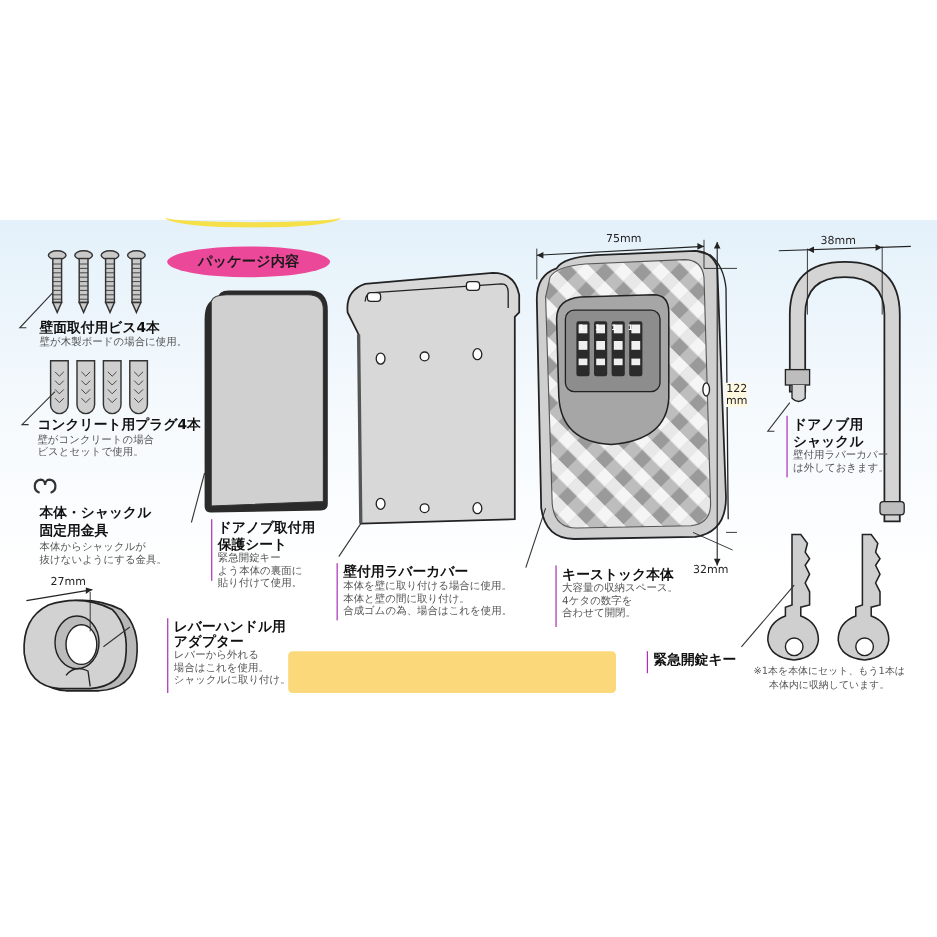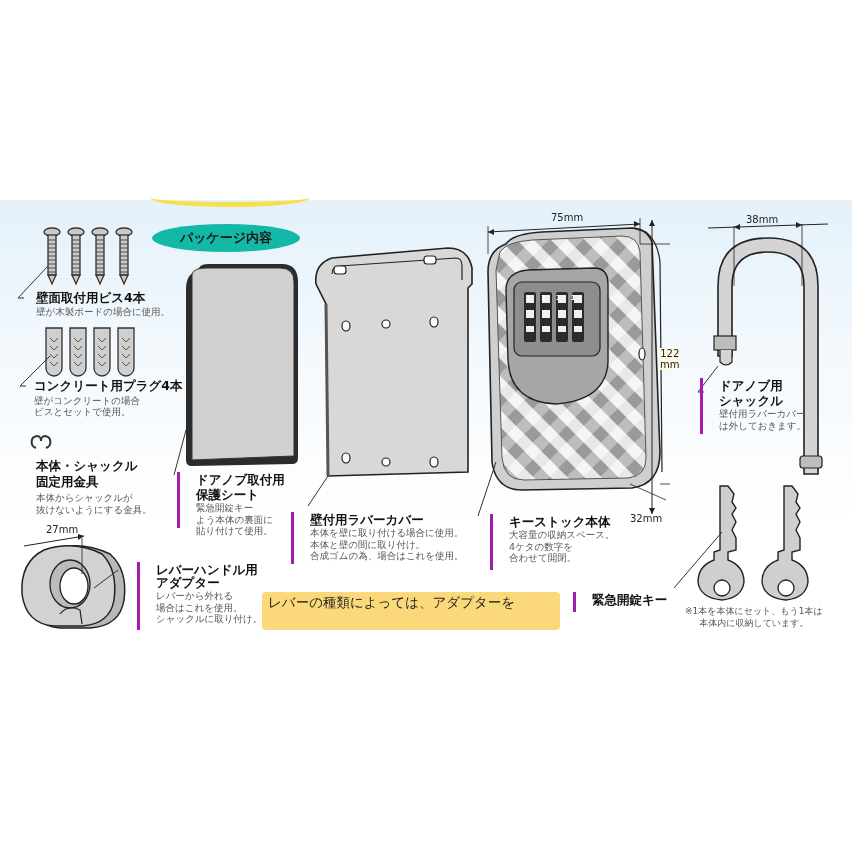--- a/index.html
+++ b/index.html
@@ -2,22 +2,22 @@
 <html><head>
 <meta charset="utf-8">
 <style>
   html,body{margin:0;padding:0;background:#ffffff;}
   body{width:852px;height:852px;position:relative;overflow:hidden;font-family:"DejaVu Sans","Liberation Sans",sans-serif;color:#222;}
   .panel{position:absolute;left:0;top:200px;width:852px;height:460px;background:linear-gradient(180deg,#e4f1fa 0%,#f4f9fd 35%,#ffffff 70%);}
   .yellow-arc{position:absolute;left:150px;top:188px;width:160px;height:14px;border-bottom:5px solid #f6e04a;border-radius:0 0 50% 50%;}
   .abs{position:absolute;}
   .title{font-weight:bold;font-size:12.5px;line-height:15px;color:#111;white-space:nowrap;}
   .desc{font-size:9.5px;line-height:11.5px;color:#555;white-space:nowrap;}
-  .lbl-bar{border-left:3px solid #a21caf;padding-left:16px;}
-  .pill{position:absolute;left:152px;top:224px;width:148px;height:28px;border-radius:50%;background:#14b8a6;display:flex;align-items:center;justify-content:center;font-size:13px;font-weight:bold;color:#1a1a1a;}
+  .lbl-bar{border-left:1px solid #a21caf;padding-left:5px;margin-left:15px;}
+  .pill{position:absolute;left:152px;top:224px;width:148px;height:28px;border-radius:50%;background:#ec4899;display:flex;align-items:center;justify-content:center;font-size:13px;font-weight:bold;color:#1a1a1a;}
   .dim{font-size:10px;color:#222;white-space:nowrap;}
   .note{position:absolute;left:262px;top:592px;width:298px;height:38px;background:#fbd97a;border-radius:4px;font-size:13.5px;line-height:17px;color:#222;padding:2px 6px;box-sizing:border-box;}
   svg{position:absolute;overflow:visible;}
 </style>
 </head>
 <body>
 
 <div class="panel"></div>
 <div class="yellow-arc"></div>
 
@@ -217,21 +217,20 @@
 <div class="abs dim" style="left:46px;top:524px">27mm</div>
 <div class="abs lbl-bar" style="left:137px;top:562px;height:68px">
   <div class="title">レバーハンドル用</div>
   <div class="title" style="margin-top:-2px">アダプター</div>
   <div class="desc">レバーから外れる</div>
   <div class="desc">場合はこれを使用。</div>
   <div class="desc">シャックルに取り付け。</div>
 </div>
 
 <div class="note">
-  <div>レバーの種類によっては、アダプターを</div>
 </div>
 
 <svg style="left:692px;top:480px" width="150" height="120">
   <g fill="#cfcfcf" stroke="#222" stroke-width="1.4">
     <path d="M28 6 L36 6 L42 14 L40 22 L44 28 L40 34 L44 42 L40 50 L44 58 L44 70 L36 72 L36 80 Q52 86 52 102 Q50 118 30 120 Q8 118 6 102 Q6 86 22 80 L22 72 L28 70Z"></path>
     <path d="M92 6 L100 6 L106 14 L104 22 L108 28 L104 34 L108 42 L104 50 L108 58 L108 70 L100 72 L100 80 Q116 86 116 102 Q114 118 94 120 Q72 118 70 102 Q70 86 86 80 L86 72 L92 70Z"></path>
   </g>
   <circle cx="30" cy="108" r="8" fill="#fff" stroke="#222" stroke-width="1.3"></circle>
   <circle cx="94" cy="108" r="8" fill="#fff" stroke="#222" stroke-width="1.3"></circle>
   <path d="M30 52 L-18 108" fill="none" stroke="#333" stroke-width="1"></path>

